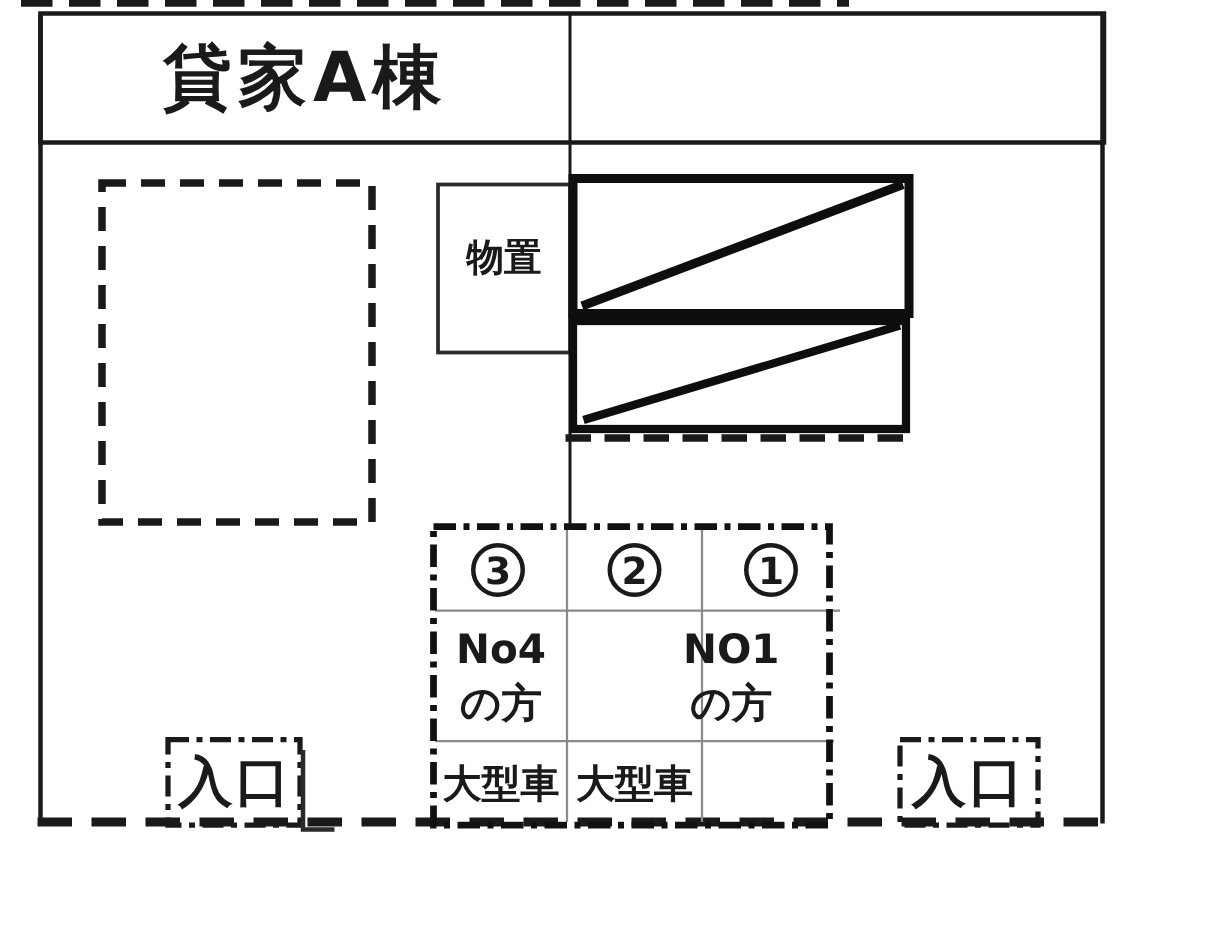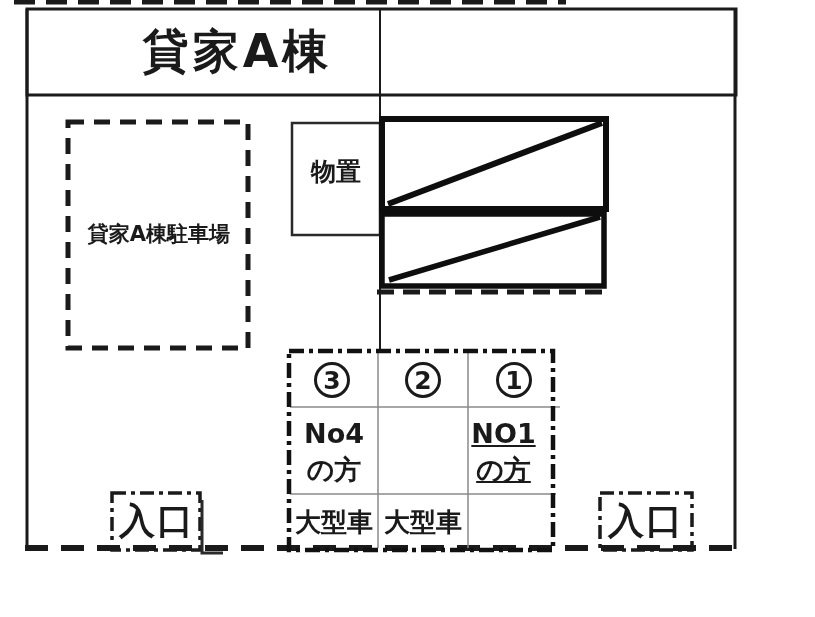--- a/index.html
+++ b/index.html
@@ -32,21 +32,21 @@
     justify-content: center;
     text-align: center;
   }
   .bldg-title {
     top: 9px;
     height: 86px;
     font-size: 46px;
     font-weight: bold;
     letter-spacing: 4px;
   }
-  .bldg-a { left: 27px;  width: 353px; margin-left: 34px; }
+  .bldg-a { left: 27px;  width: 353px; }
   .bldg-b { left: 380px; width: 356px; }
   .parking-a-lbl {
     left: 70px; top: 220px; width: 178px;
     font-size: 21px; font-weight: bold;
     text-align: center;
   }
   .storage-lbl {
     left: 292px; top: 123px; width: 88px; height: 96px;
     font-size: 25px; font-weight: 600;
   }
@@ -68,21 +68,21 @@
     top: 412px; height: 80px;
     font-size: 27px; font-weight: 600;
     line-height: 1.32;
   }
   .veh-cell {
     top: 496px; height: 52px;
     font-size: 26px; font-weight: bold;
   }
   .col-1 { left: 290px; width: 88px; }
   .col-2 { left: 379px; width: 88px; }
-  .col-3 { left: 462px; width: 83px; text-decoration: underline; }
+  .col-3 { left: 446px; width: 83px; }
   .entrance-lbl {
     top: 493px; height: 57px;
     font-size: 36px; font-weight: bold;
     letter-spacing: 2px;
   }
   .ent-left  { left: 112px; width: 90px; }
   .ent-right { left: 600px; width: 92px; }
 </style>
 </head>
 <body>
@@ -115,21 +115,20 @@
     <line x1="468" y1="352" x2="468" y2="548" stroke="#8a8a8a" stroke-width="1.5"></line>
     <rect x="289" y="351" width="264" height="199" fill="none" stroke="#111111" stroke-width="4.5" stroke-dasharray="15 5 4 5"></rect>
 
     <rect x="112" y="493" width="88" height="57" fill="none" stroke="#1a1a1a" stroke-width="3.5" stroke-dasharray="14 5 4 5"></rect>
     <path d="M202 500 V553 H223" fill="none" stroke="#2a2a2a" stroke-width="3"></path>
     <rect x="600" y="493" width="92" height="57" fill="none" stroke="#1a1a1a" stroke-width="3.5" stroke-dasharray="14 5 4 5"></rect>
   </svg>
 
   <div class="lbl flexc bldg-title bldg-a">貸家A棟</div>
 
-  <div class="lbl parking-a-lbl">貸家A棟駐車場</div>
 
   <div class="lbl flexc storage-lbl">物置</div>
 
   <div class="circle-num cn-1">
     <span>3</span>
   </div>
   <div class="circle-num cn-2">
     <span>2</span>
   </div>
   <div class="circle-num cn-3">

